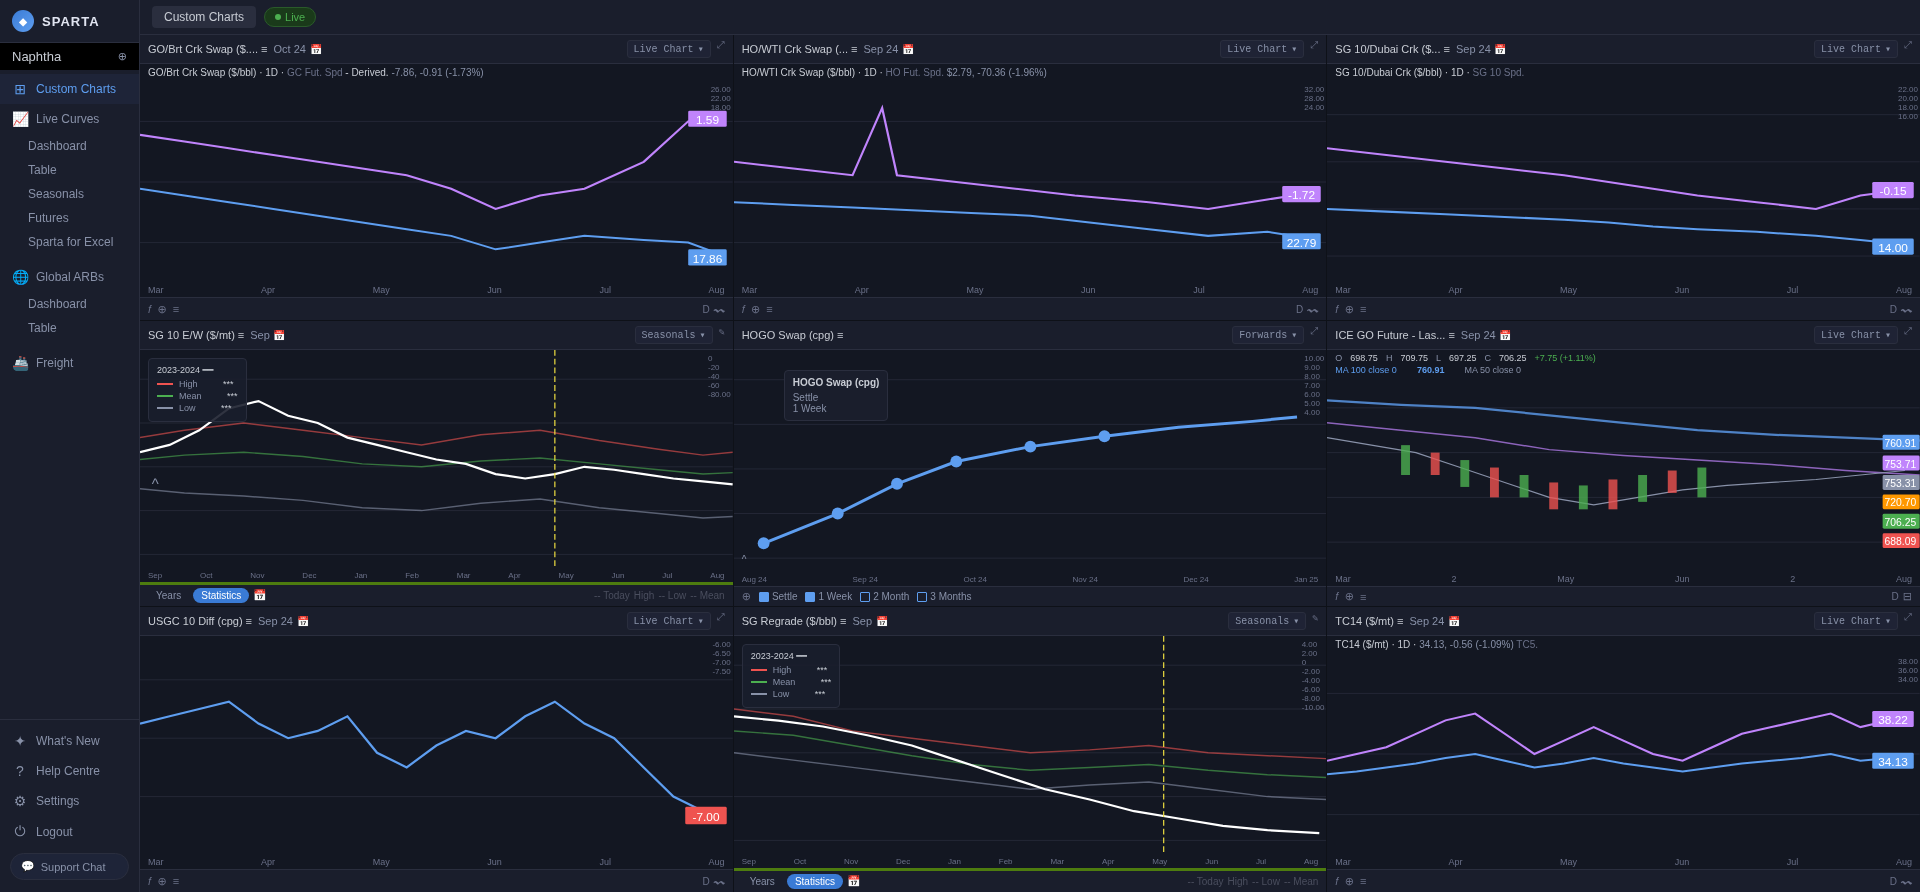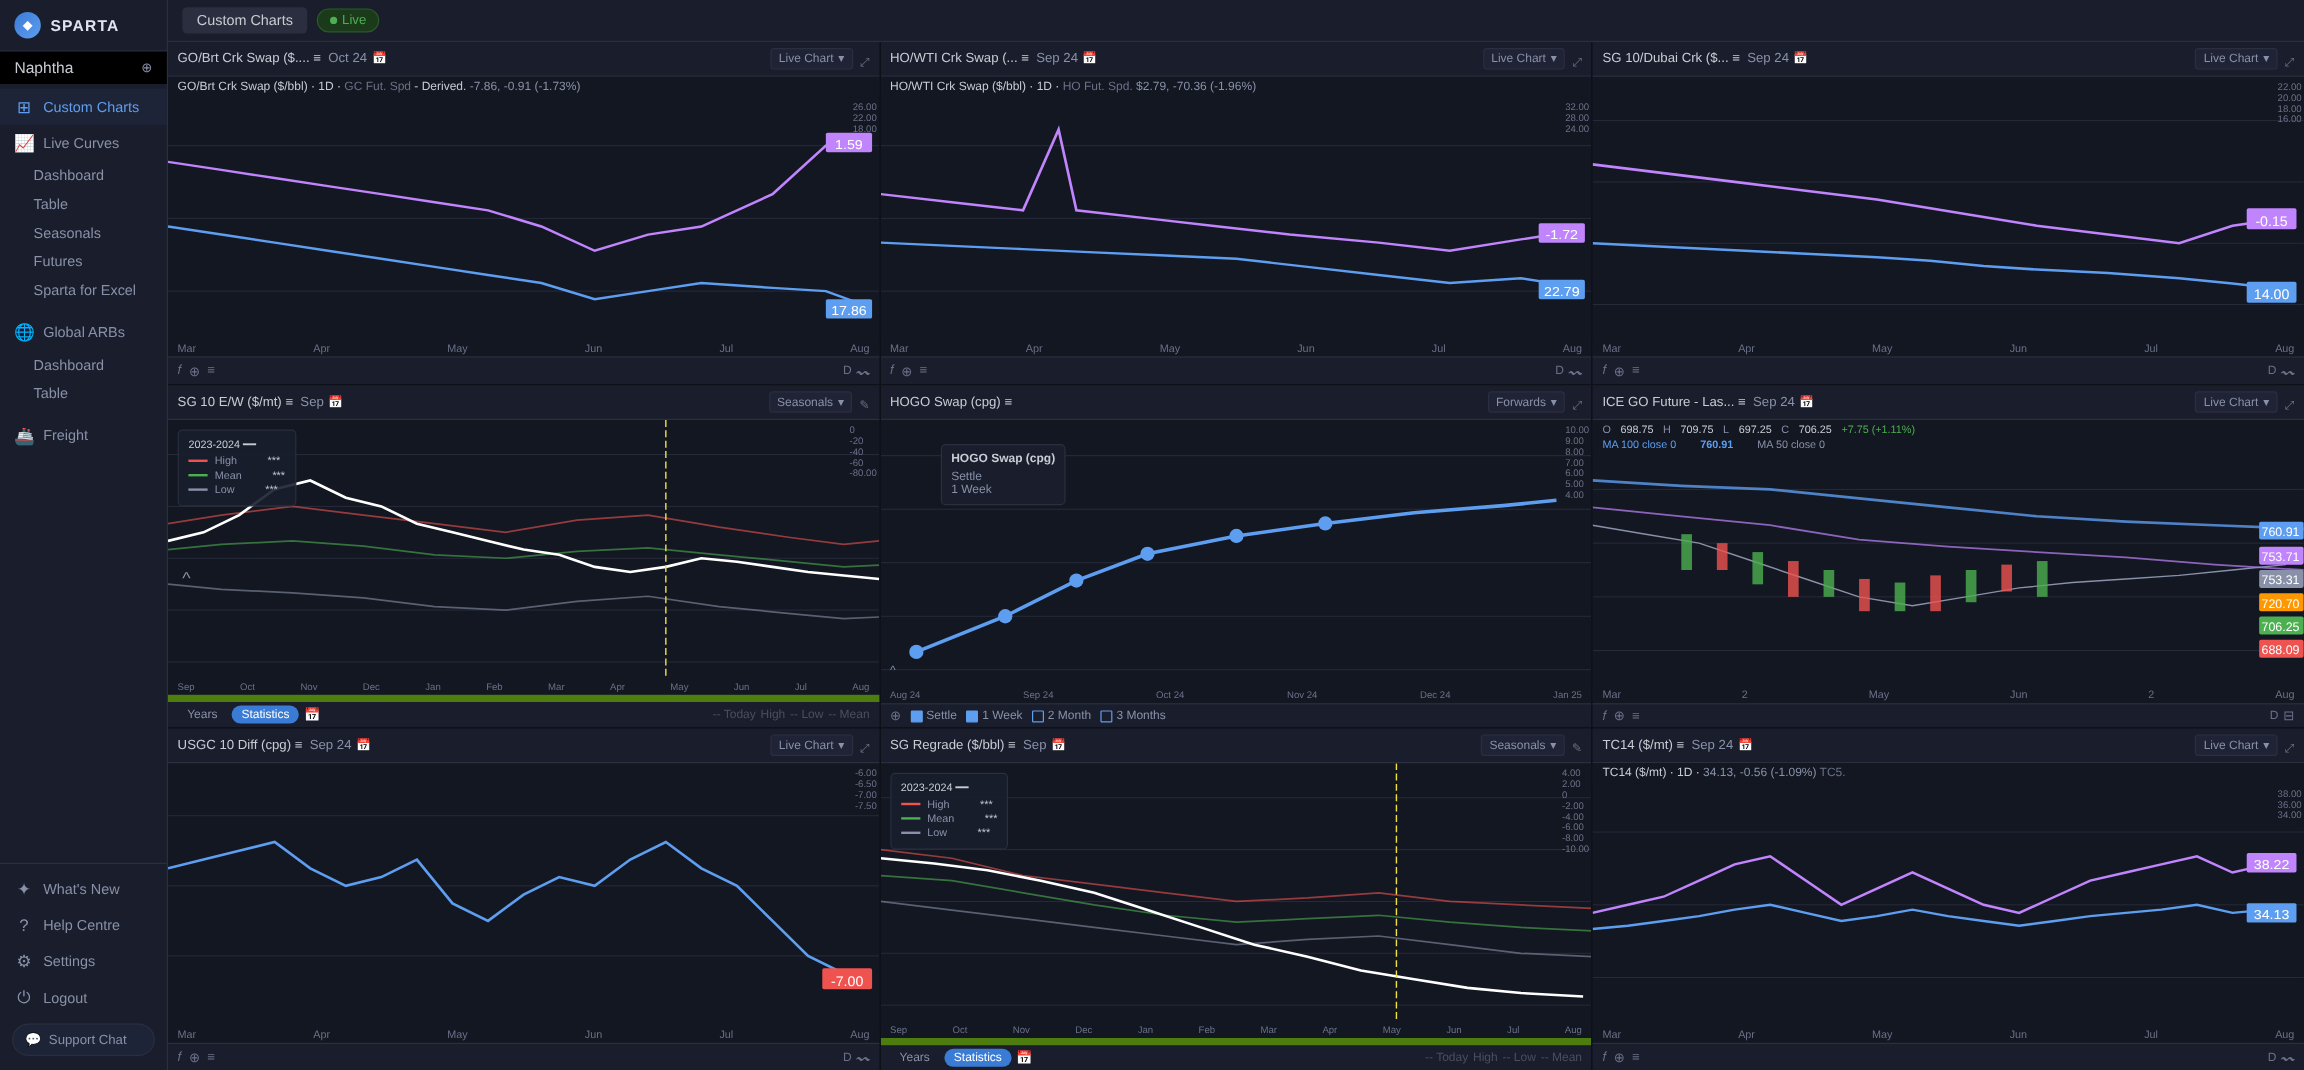--- a/index.html
+++ b/index.html
@@ -151,21 +151,21 @@
     }
     .chart-title {
       font-size: 11px; color: #c8ccd4; font-weight: 500;
     }
     .chart-date {
       font-size: 11px; color: #8891a8;
       display: flex; align-items: center; gap: 4px;
     }
     .calendar-icon { font-size: 10px; cursor: pointer; }
     .chart-controls {
-      display: flex; align-items: flex-end; gap: 6px;
+      display: flex; align-items: flex-start; gap: 6px; font-family: Liberation Mono, monospace;
     }
     .live-chart-btn {
       display: flex; align-items: center; gap: 4px;
       font-size: 10px; color: #8891a8;
       background: #1f2335; border: 1px solid #2a2e3e;
       border-radius: 3px; padding: 2px 6px; cursor: pointer;
     }
     .expand-icon { font-size: 10px; color: #6a7088; cursor: pointer; }
 
     .chart-subtitle {
@@ -194,21 +194,21 @@
     .chart-footer-left { display: flex; align-items: center; gap: 6px; }
     .chart-footer-icon { font-size: 11px; color: #6a7088; cursor: pointer; }
     .chart-footer-right { display: flex; align-items: center; gap: 4px; }
     .footer-d { font-size: 10px; color: #6a7088; }
 
     
     .seasonal-controls {
       display: flex; align-items: center; gap: 4px;
       padding: 3px 8px;
       background: #1a1e2c;
-      border-top: 6px solid #4d7c0f;
+      border-top: 3px solid #4d7c0f;
       flex-shrink: 0;
     }
     .ctrl-btn {
       padding: 2px 8px;
       font-size: 10px; color: #8891a8;
       background: transparent; border: none;
       border-radius: 10px; cursor: pointer;
     }
     .ctrl-btn.active {
       background: #3a7bd5; color: white;
@@ -518,20 +518,24 @@
             <span class="calendar-icon">📅</span>
           </div>
         </div>
         <div class="chart-controls">
           <div class="live-chart-btn">
             <span>Live Chart</span>
             <span>▾</span>
           </div>
           <span class="expand-icon">⤢</span>
         </div>
+      </div>
+      <div class="chart-subtitle">
+        <span style="color:#c8ccd4">SG 10/Dubai Crk ($/bbl) · 1D ·</span>
+        <span style="color:#6a7088"> SG 10 Spd.</span>
       </div>
       <div class="chart-body">
         <svg class="chart-svg" viewBox="0 0 400 150" preserveAspectRatio="none">
           <line x1="0" y1="25" x2="400" y2="25" stroke="#2a2e3e" stroke-width="0.5"></line>
           <line x1="0" y1="60" x2="400" y2="60" stroke="#2a2e3e" stroke-width="0.5"></line>
           <line x1="0" y1="95" x2="400" y2="95" stroke="#2a2e3e" stroke-width="0.5"></line>
           <line x1="0" y1="130" x2="400" y2="130" stroke="#2a2e3e" stroke-width="0.5"></line>
           <polyline fill="none" stroke="#c084fc" stroke-width="1.5" points="0,50 40,55 80,60 120,65 160,70 190,75 220,80 250,85 290,90 330,95 360,85 395,80"></polyline>
           <polyline fill="none" stroke="#5e9ef0" stroke-width="1.5" points="0,95 40,97 80,99 120,101 160,103 190,105 220,108 250,110 290,112 330,115 360,118 395,122"></polyline>
           <rect x="368" y="75" width="28" height="12" fill="#c084fc" rx="1"></rect>

